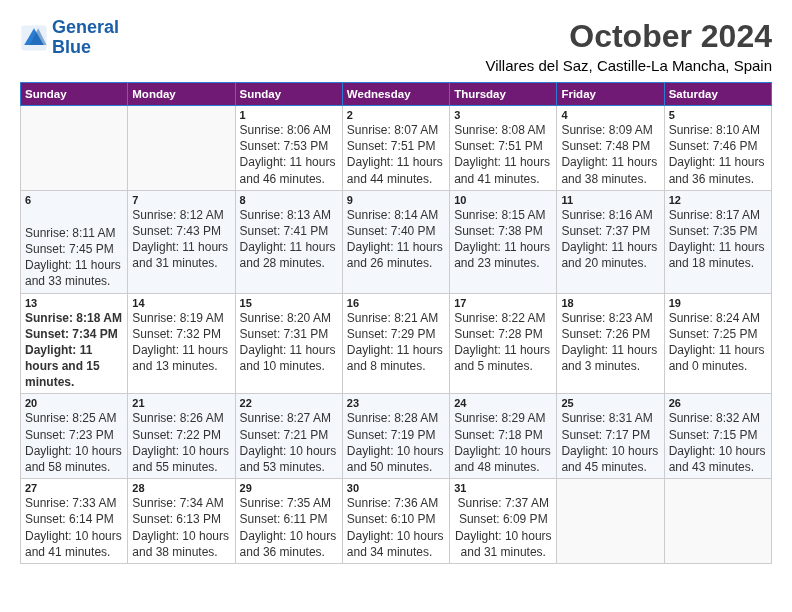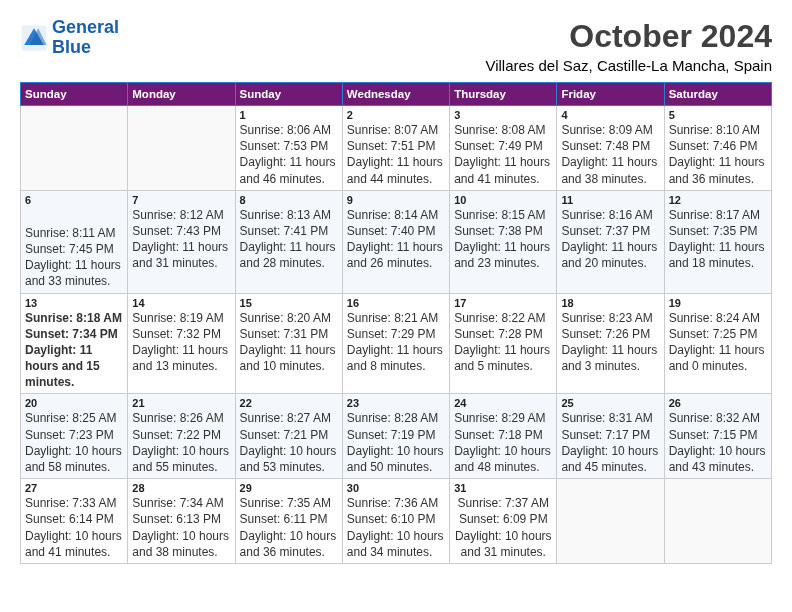--- a/index.html
+++ b/index.html
@@ -137,21 +137,21 @@
           </td>
           <td>
             <div class="day-number">2</div>
             <div class="day-info" style="white-space: pre-line;">Sunrise: 8:07 AM
 Sunset: 7:51 PM
 Daylight: 11 hours and 44 minutes.</div>
           </td>
           <td>
             <div class="day-number">3</div>
             <div class="day-info" style="white-space: pre-line;">Sunrise: 8:08 AM
-Sunset: 7:49 PM
+Sunset: 7:51 PM
 Daylight: 11 hours and 41 minutes.</div>
           </td>
           <td>
             <div class="day-number">4</div>
             <div class="day-info" style="white-space: pre-line;">Sunrise: 8:09 AM
 Sunset: 7:48 PM
 Daylight: 11 hours and 38 minutes.</div>
           </td>
           <td>
             <div class="day-number">5</div>

